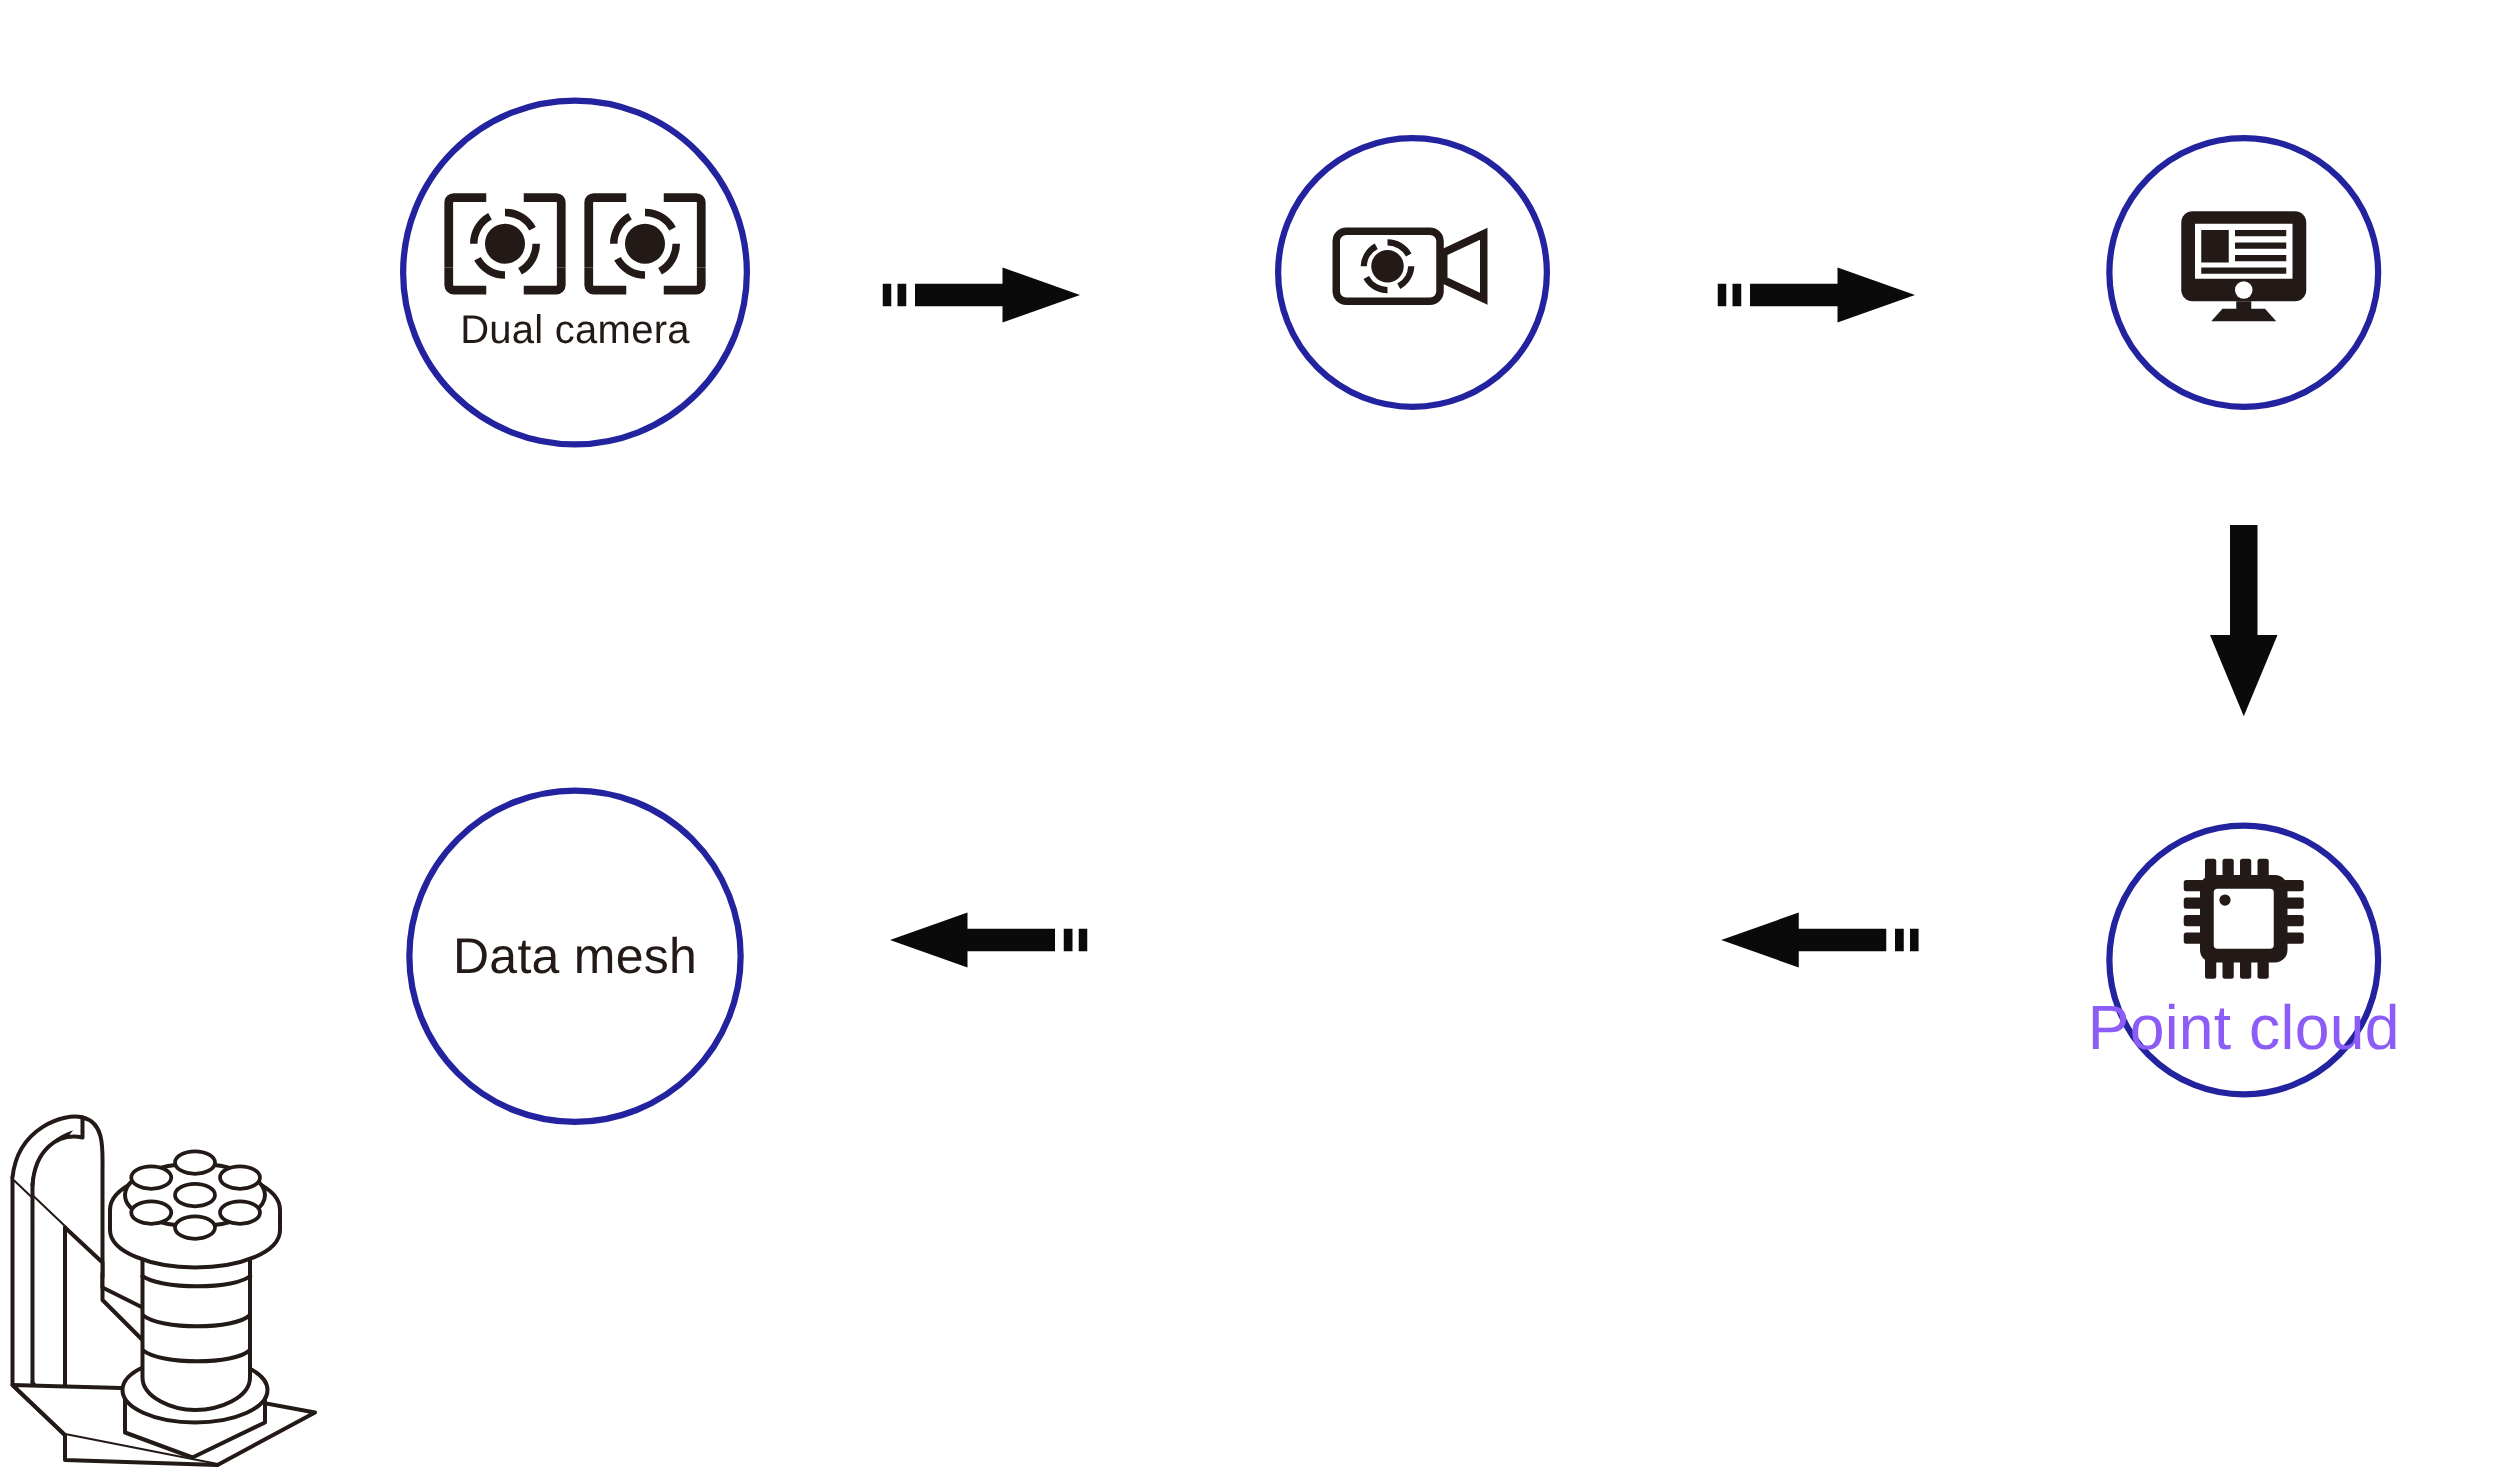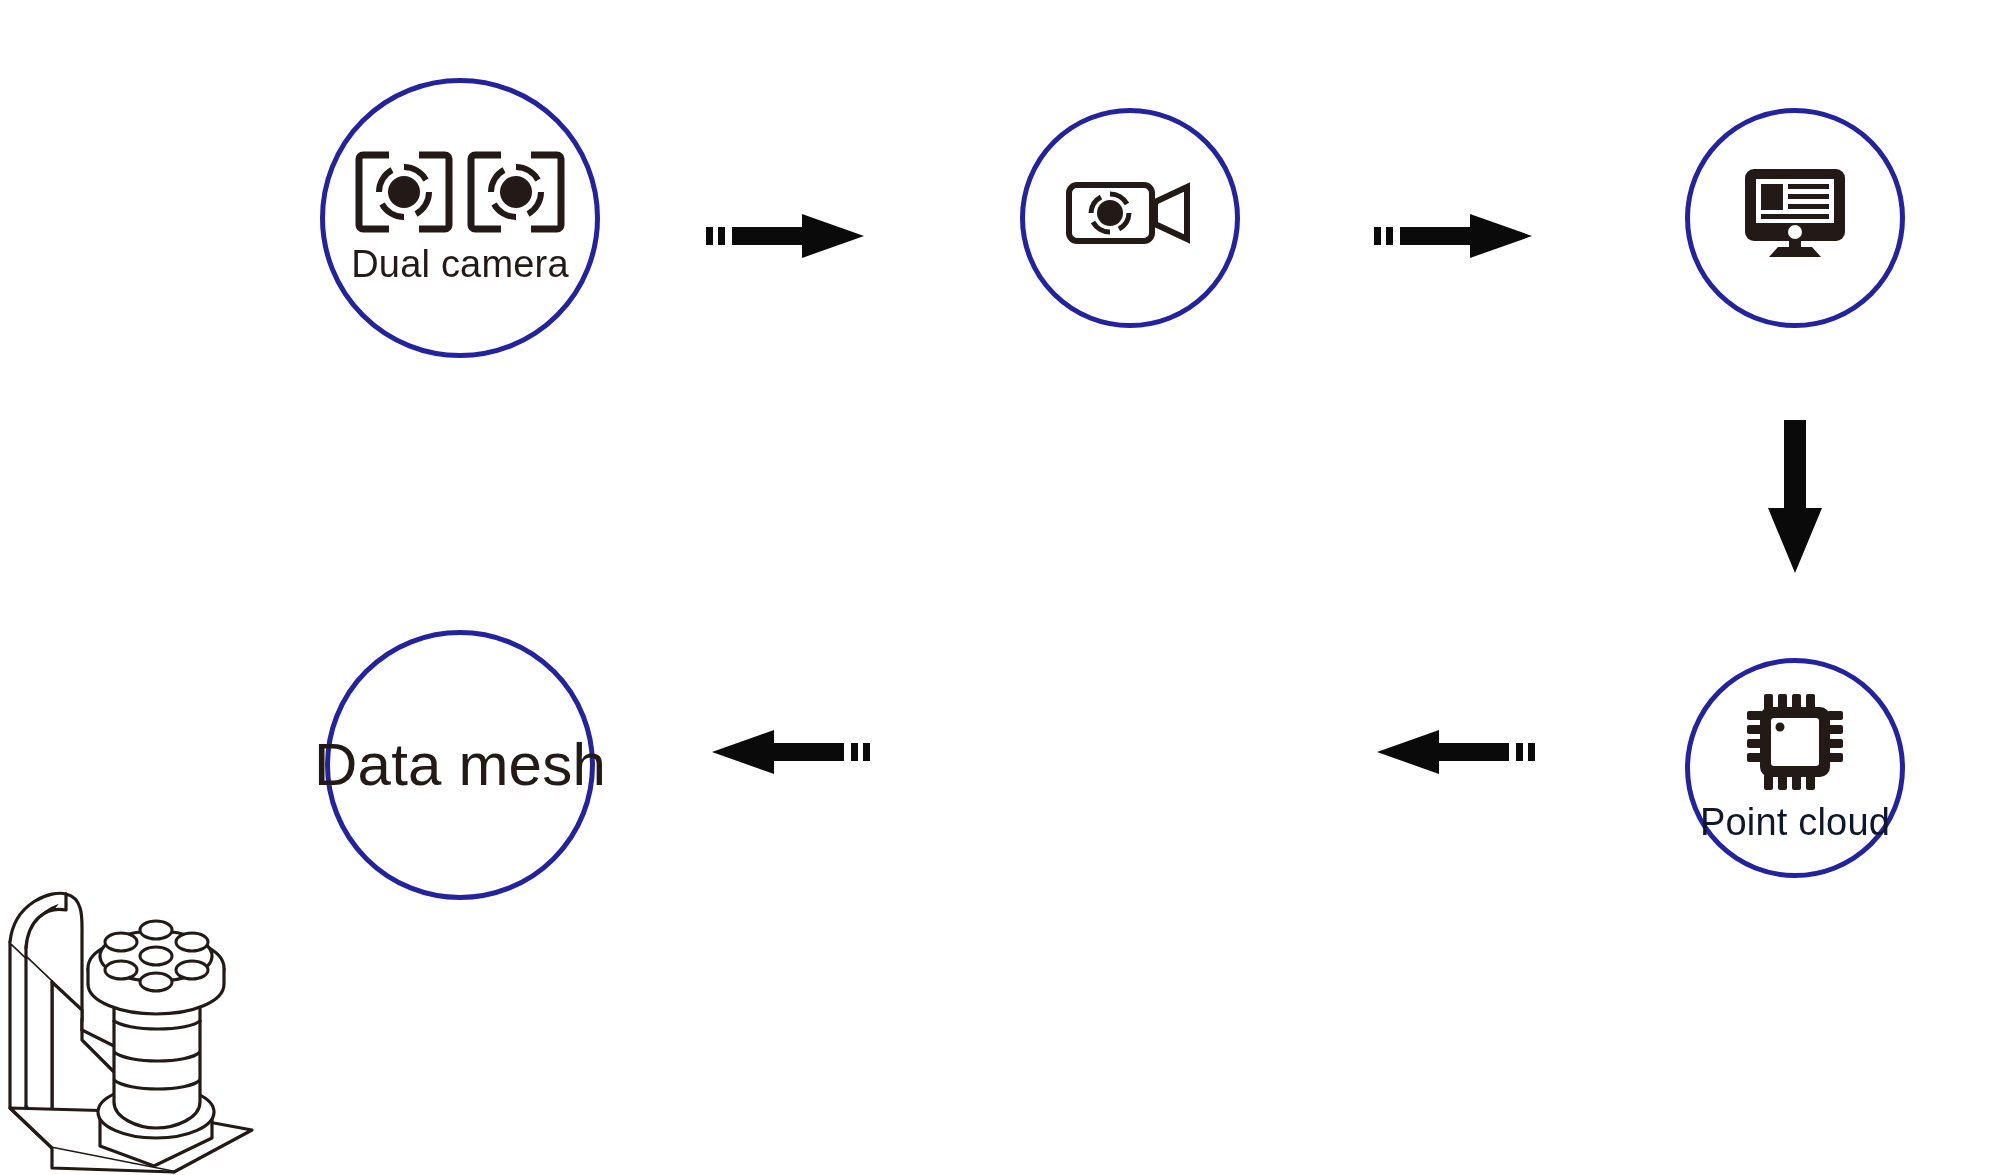--- a/index.html
+++ b/index.html
@@ -61,21 +61,21 @@
             <path d="M94 60 V74 A4 4 0 0 1 90 78 H64" fill="none" stroke="#231a17" stroke-width="7"></path>
             <path d="M4 22 V60" fill="none" stroke="#231a17" stroke-width="7"></path>
             <path d="M94 22 V60" fill="none" stroke="#231a17" stroke-width="7"></path>
             <path d="M49 16 a25 25 0 0 1 22 13" fill="none" stroke="#231a17" stroke-width="6"></path>
             <path d="M74 41 a25 25 0 0 1 -13 22" fill="none" stroke="#231a17" stroke-width="6"></path>
             <path d="M49 66 a25 25 0 0 1 -22 -13" fill="none" stroke="#231a17" stroke-width="6"></path>
             <path d="M24 41 a25 25 0 0 1 13 -22" fill="none" stroke="#231a17" stroke-width="6"></path>
             <circle cx="49" cy="41" r="16" fill="#231a17"></circle>
           </g>
       </svg></div>
-      <div class="node-label" style="font-size: 38px; color: rgb(35, 26, 23); width: 320px;">Dual camera</div>
+      <div class="node-label" style="font-size: 32px; color: rgb(35, 26, 23); width: 320px;">Dual camera</div>
     </div>
     <div class="node" style="left: 1020px; top: 108px; width: 220px; height: 220px; border: 5px solid rgb(35, 35, 160);">
       <div class="node-icon" style="margin-bottom: 10px;"><svg width="130" height="74" viewBox="0 0 130 74">
         <rect x="4" y="9" width="83" height="56" rx="8" fill="none" stroke="#231a17" stroke-width="6"></rect>
         <path d="M90 26 L122 11 L122 63 L90 48 Z" fill="none" stroke="#231a17" stroke-width="6"></path>
         <path d="M45 18 a19 19 0 0 1 17 10" fill="none" stroke="#231a17" stroke-width="5"></path>
         <path d="M64 37 a19 19 0 0 1 -10 16" fill="none" stroke="#231a17" stroke-width="5"></path>
         <path d="M45 56 a19 19 0 0 1 -17 -10" fill="none" stroke="#231a17" stroke-width="5"></path>
         <path d="M26 37 a19 19 0 0 1 10 -16" fill="none" stroke="#231a17" stroke-width="5"></path>
         <circle cx="45" cy="37" r="13" fill="#231a17"></circle>
@@ -110,24 +110,24 @@
           <rect x="1" y="46" width="16" height="9" rx="2" fill="#231a17"></rect>
           <rect x="1" y="60" width="16" height="9" rx="2" fill="#231a17"></rect>
         <rect x="81" y="18" width="16" height="9" rx="2" fill="#231a17"></rect>
           <rect x="81" y="32" width="16" height="9" rx="2" fill="#231a17"></rect>
           <rect x="81" y="46" width="16" height="9" rx="2" fill="#231a17"></rect>
           <rect x="81" y="60" width="16" height="9" rx="2" fill="#231a17"></rect>
         <rect x="14" y="14" width="70" height="70" rx="10" fill="#231a17"></rect>
         <rect x="25" y="25" width="48" height="48" rx="3" fill="#ffffff"></rect>
         <circle cx="34" cy="34" r="4.5" fill="#231a17"></circle>
       </svg></div>
-      <div class="node-label" style="font-size: 38px; color: #0f172a; width: 260px;">Point cloud</div>
+      <div class="node-label" style="font-size: 50px; color: #8b5cf6; width: 260px;">Point cloud</div>
     </div>
     <div class="node" style="left: 325px; top: 630px; width: 270px; height: 270px; border: 5px solid rgb(35, 35, 160);">
-      <div class="node-label" style="font-size: 60px; color: rgb(35, 26, 23); width: 310px; text-align: center;">Data mesh</div>
+      <div class="node-label" style="font-size: 40px; color: rgb(35, 26, 23); width: 310px; text-align: center;">Data mesh</div>
     </div>
     <div class="arrow" style="left: 706px; top: 212px;"><svg width="160" height="48" viewBox="0 0 160 48">
       <rect x="0" y="15" width="7" height="18" fill="#0a0a0a"></rect>
       <rect x="12" y="15" width="7" height="18" fill="#0a0a0a"></rect>
       <rect x="26" y="15" width="72" height="18" fill="#0a0a0a"></rect>
       <path d="M96 2 L158 24 L96 46 Z" fill="#0a0a0a"></path>
     </svg></div>
     <div class="arrow" style="left: 1374px; top: 212px;"><svg width="160" height="48" viewBox="0 0 160 48">
       <rect x="0" y="15" width="7" height="18" fill="#0a0a0a"></rect>
       <rect x="12" y="15" width="7" height="18" fill="#0a0a0a"></rect>

